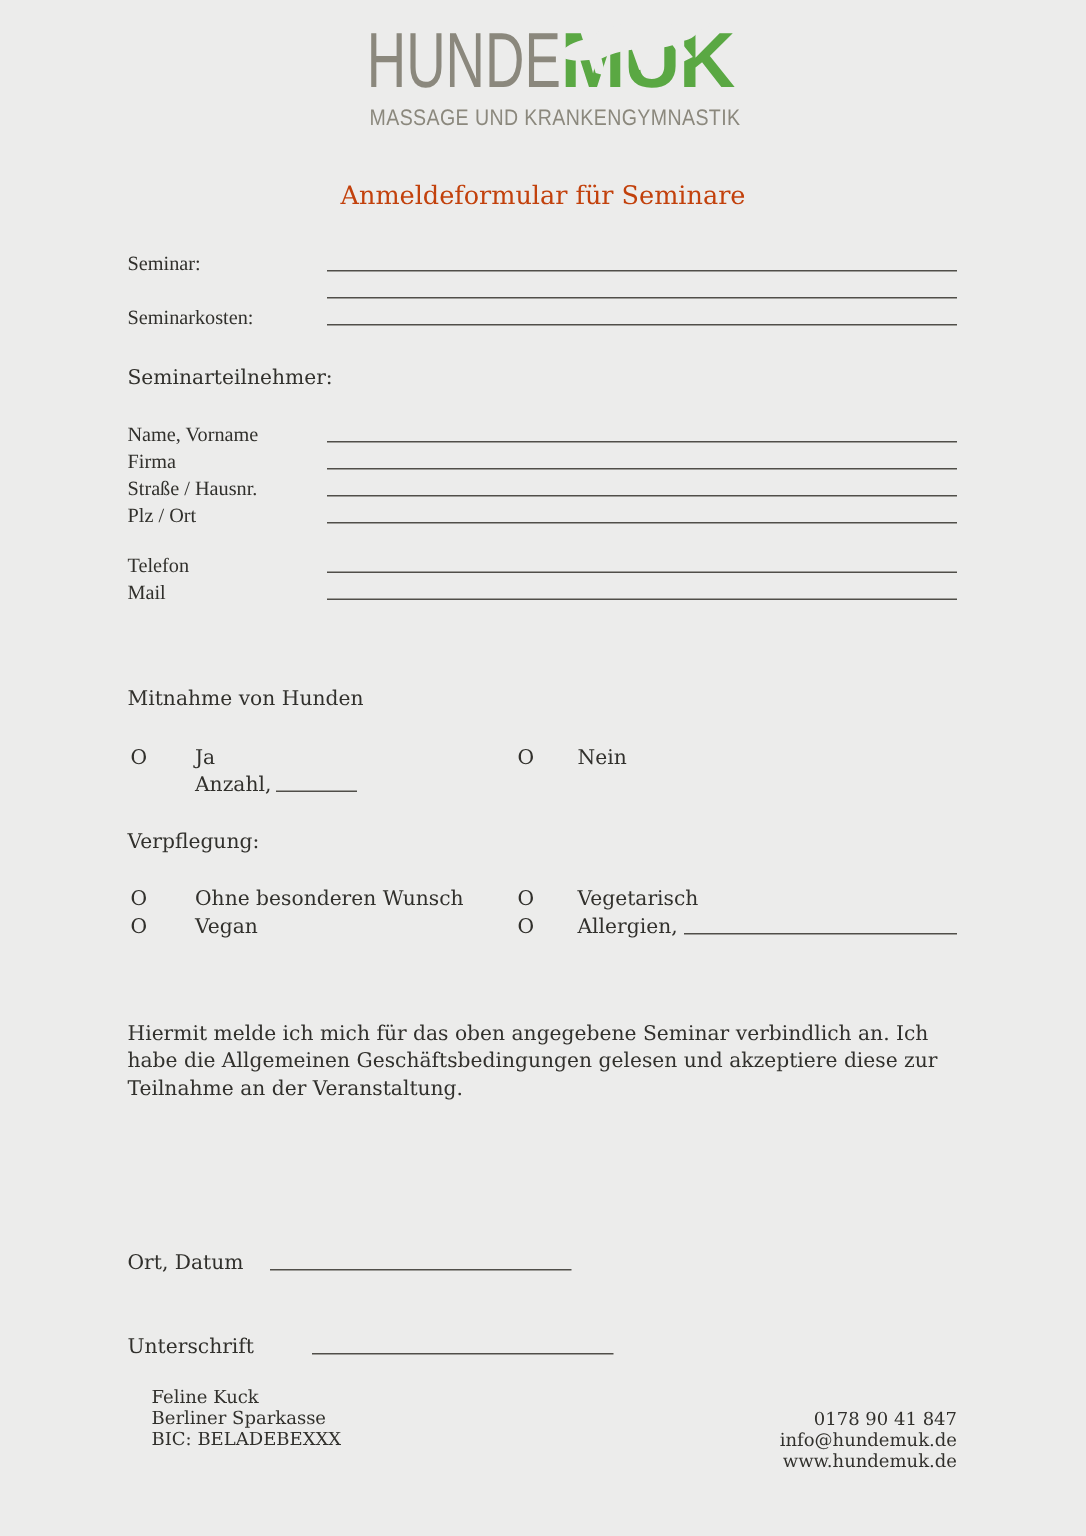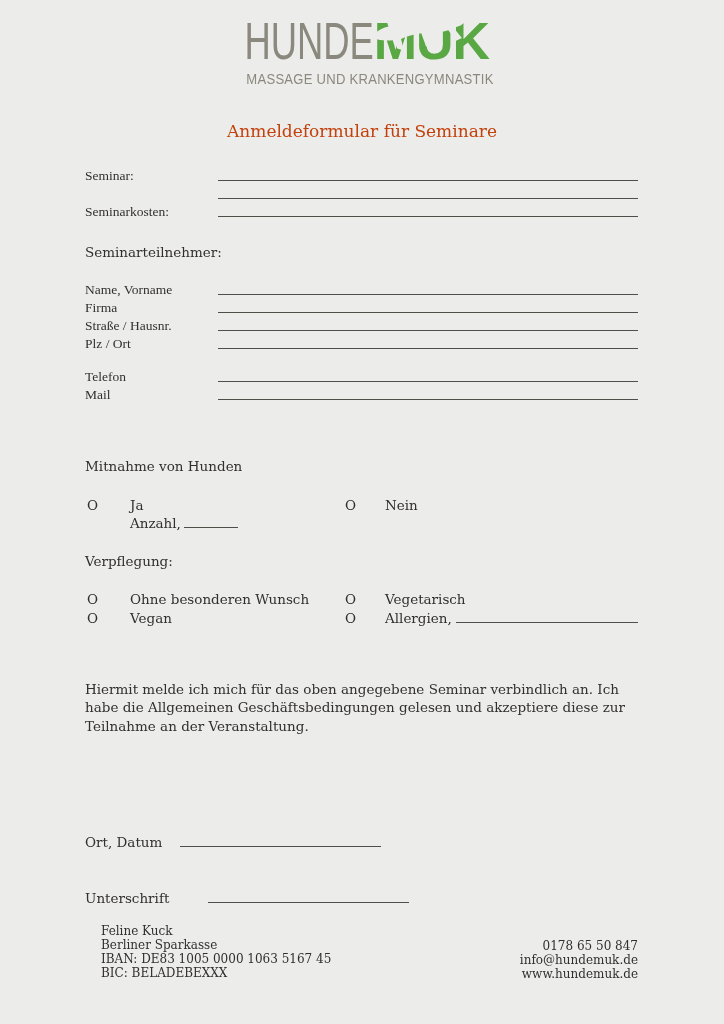--- a/index.html
+++ b/index.html
@@ -170,23 +170,22 @@
   </div>
 
   <div class="abs sec sigrow" style="top:888px;gap:28px;">
     <span class="slbl">Unterschrift</span>
     <span class="sln"></span>
   </div>
 
   <div class="abs footer-left">
     <div>Feline Kuck</div>
     <div>Berliner Sparkasse</div>
-    <div>IBAN: DE83 1005 0000 1063 5167 45</div>
     <div>BIC: BELADEBEXXX</div>
   </div>
 
   <div class="abs footer-right">
-    <div>0178 65 50 847</div>
+    <div>0178 90 41 847</div>
     <div>info@hundemuk.de</div>
     <div>www.hundemuk.de</div>
   </div>
 
 </div>
 
 </body></html>

